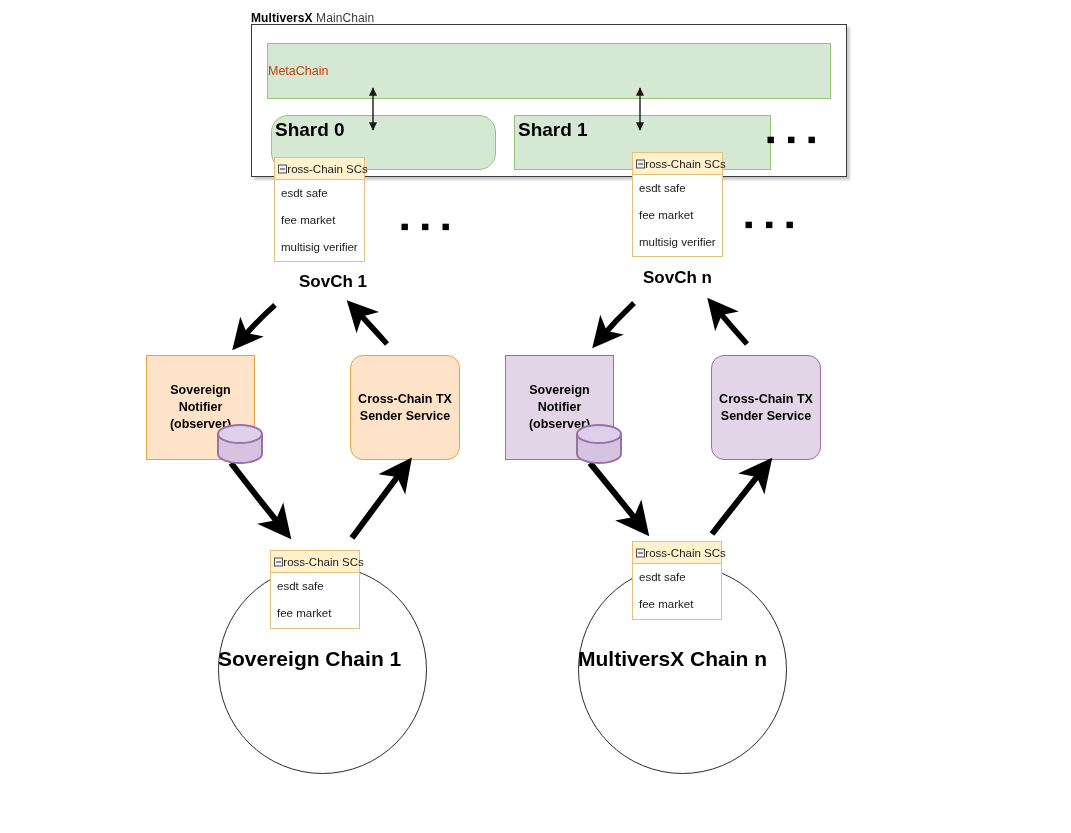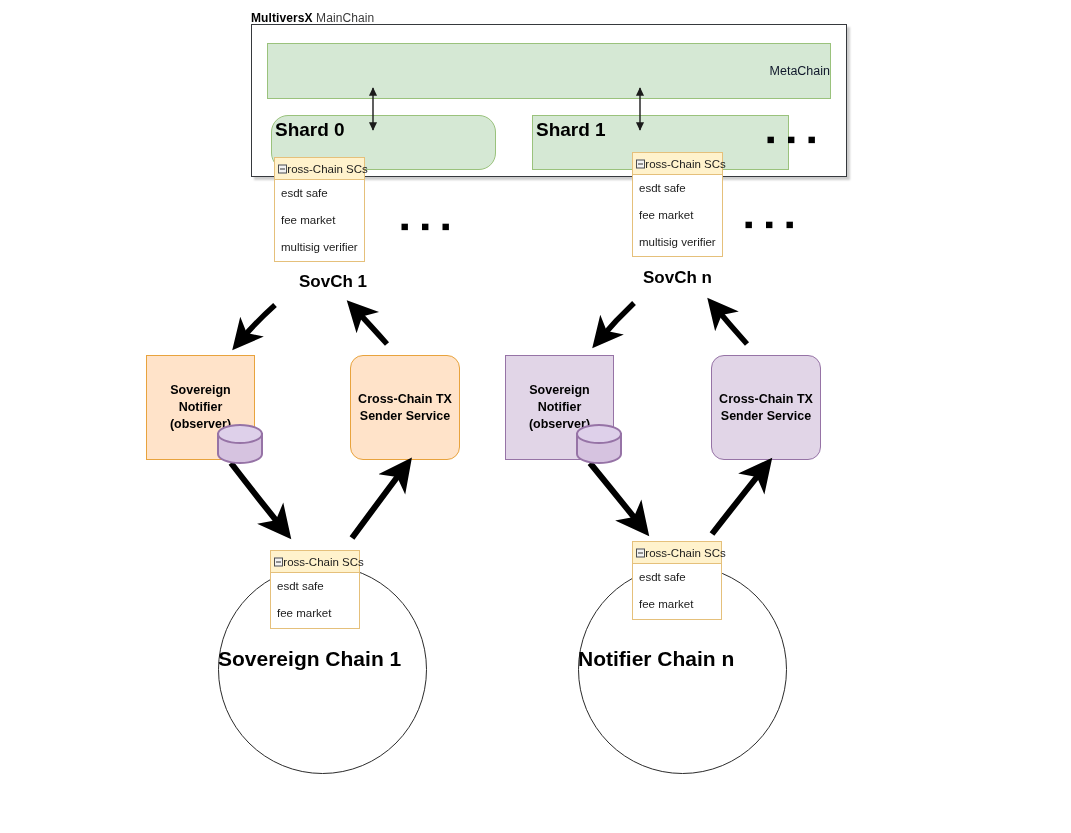--- a/index.html
+++ b/index.html
@@ -50,32 +50,32 @@
     background: #d5e8d4;
     border: 1px solid #9ac27c;
     box-sizing: border-box;
   }
   #metachain-box {
     left: 267px; top: 43px;
     width: 564px; height: 56px;
   }
   #metachain-label {
     position: absolute;
-    left: 0; right: 0; top: 50%;
+    left: 0; right: 12px; top: 50%;
     transform: translateY(-50%);
-    text-align: right;
+    text-align: left;
     font-size: 12.5px;
-    color: #0f172a;
+    color: #c2410c;
   }
   #shard0-box {
     left: 271px; top: 115px;
     width: 225px; height: 55px; border-radius: 17px;
   }
   #shard1-box {
-    left: 532px; top: 115px;
+    left: 514px; top: 115px;
     width: 257px; height: 55px;
   }
   .shard-label {
     position: absolute;
     left: 3px; top: 3px;
     font-size: 19px;
     font-weight: bold;
     color: #000;
     white-space: nowrap;
   }
@@ -275,21 +275,21 @@
 
   <svg class="cylinder" style="left:575px; top:424px;" viewBox="0 0 48 40">
     <path d="M2,10 L2,30 A22,9 0 0 0 46,30 L46,10 Z" fill="#d6c3e0" stroke="#9673a6" stroke-width="2"></path>
     <ellipse cx="24" cy="10" rx="22" ry="9" fill="#ded0ea" stroke="#9673a6" stroke-width="2"></ellipse>
   </svg>
 
   <div class="chain-circle" style="left:218px; top:565px; width:209px; height:209px;"></div>
   <div class="chain-name" style="left:218px; top:647px; width:209px;">Sovereign Chain 1</div>
 
   <div class="chain-circle" style="left:578px; top:565px; width:209px; height:209px;"></div>
-  <div class="chain-name" style="left:578px; top:647px; width:209px;">Notifier Chain n</div>
+  <div class="chain-name" style="left:578px; top:647px; width:209px;">MultiversX Chain n</div>
 
   <div class="sc-panel" style="left:270px; top:550px; width:90px; height:79px;">
     <div class="sc-header">
       <span class="collapse-icon"></span>
       <span class="sc-header-text">Cross-Chain SCs</span>
     </div>
     <div class="sc-item">esdt safe</div>
     <div class="sc-item">fee market</div>
   </div>
 

